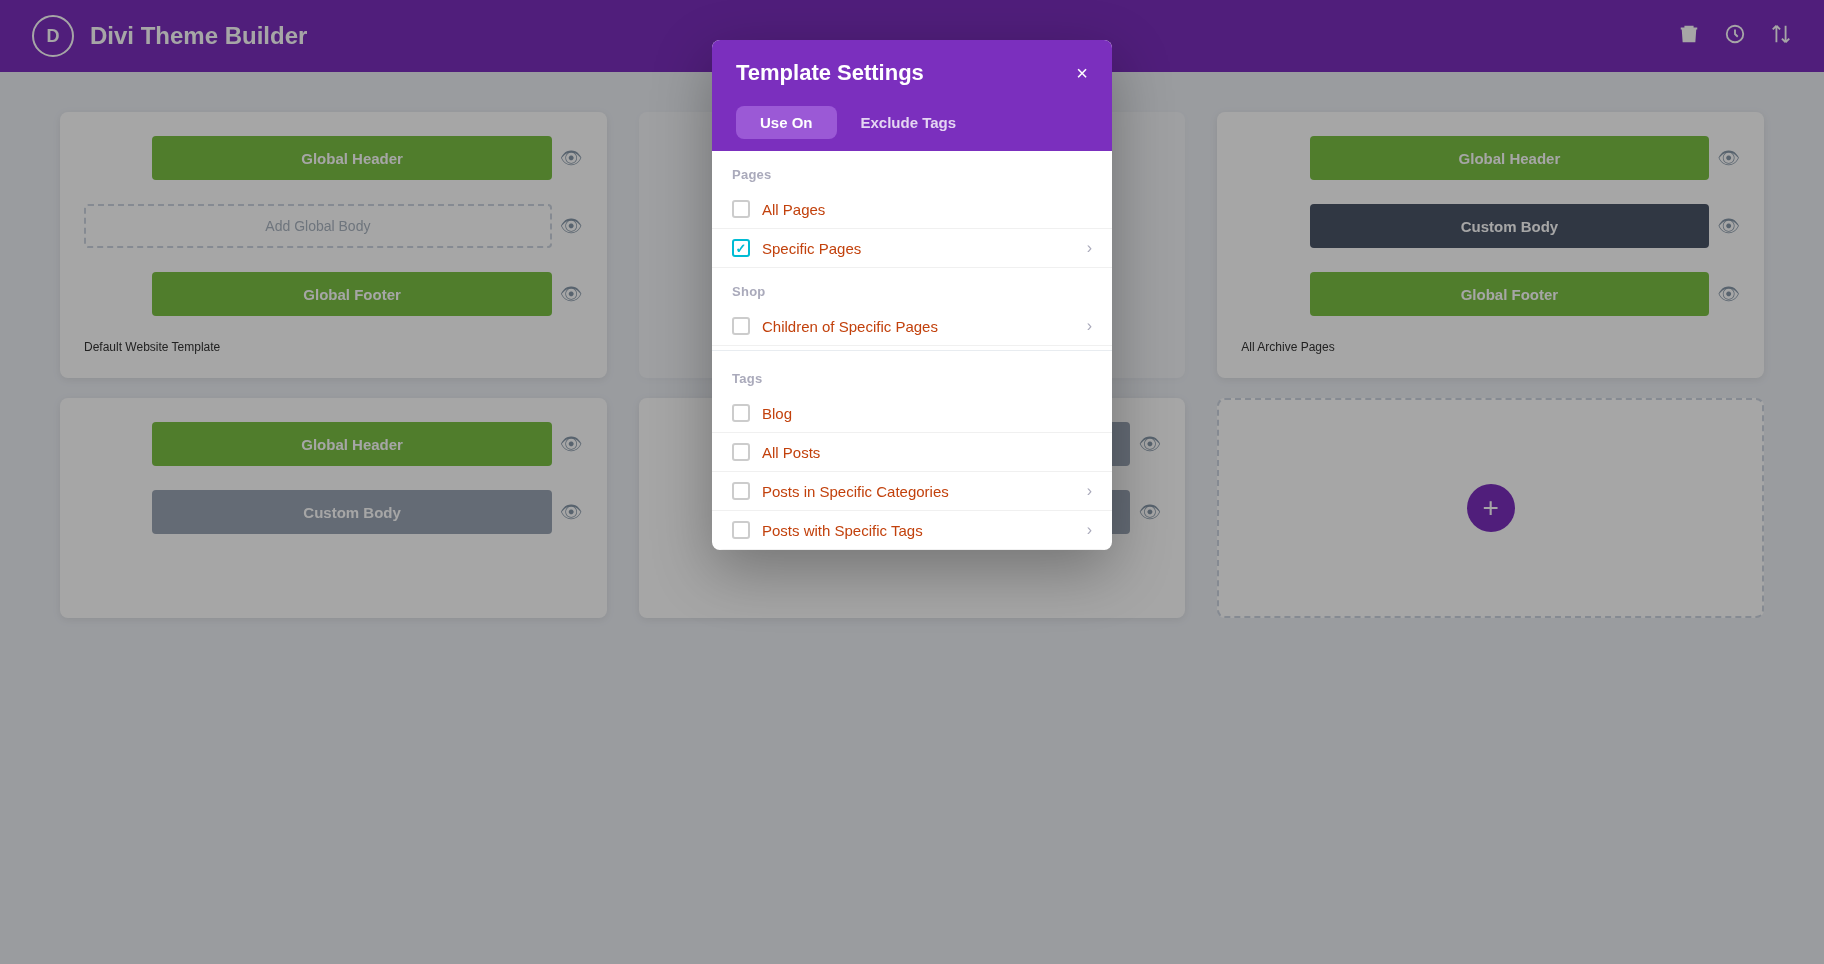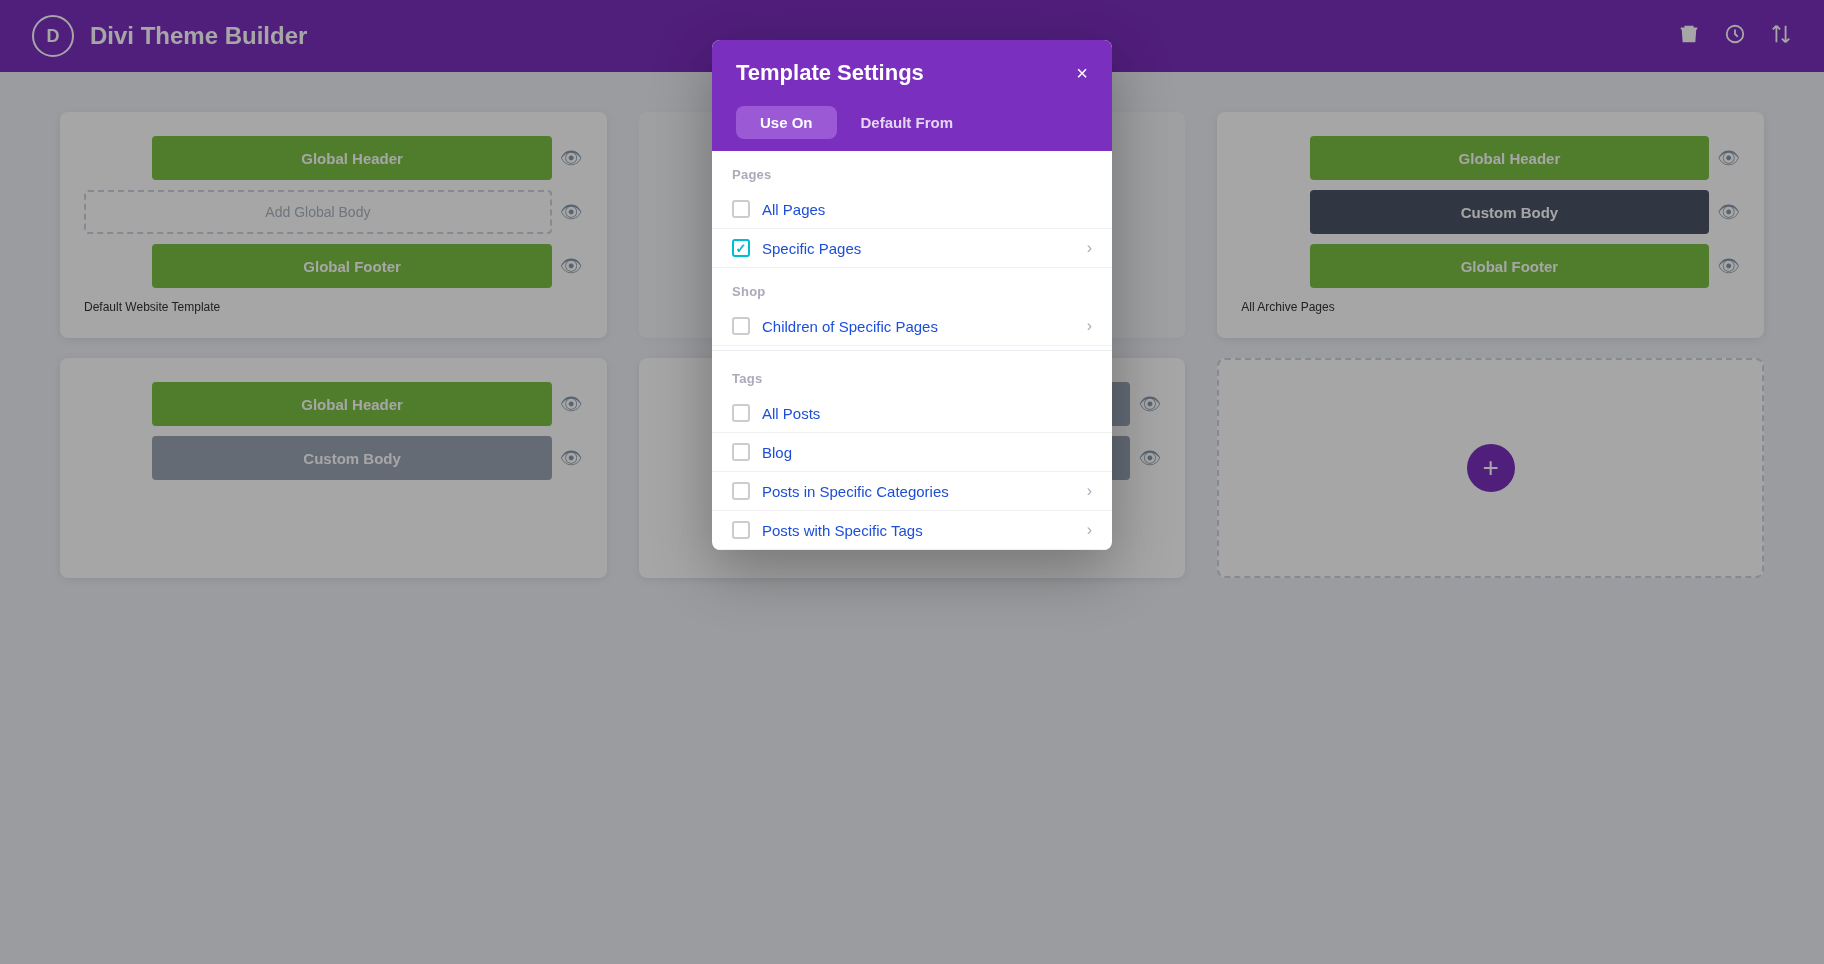--- a/index.html
+++ b/index.html
@@ -75,21 +75,21 @@
       border-radius: 8px;
       padding: 24px;
       box-shadow: 0 2px 8px rgba(0,0,0,0.08);
       min-height: 220px;
     }
 
     
     .template-row {
       display: flex;
       align-items: center;
-      margin-bottom: 10px;
+      margin-bottom: 24px;
       gap: 8px;
     }
     .template-row-bar {
       flex: 1;
       height: 44px;
       border-radius: 4px;
       display: flex;
       align-items: center;
       justify-content: center;
       color: white;
@@ -273,21 +273,21 @@
     .checkbox.checked::after {
       content: '✓';
       color: #00bcd4;
       font-size: 13px;
       font-weight: bold;
     }
 
     .menu-item-label {
       flex: 1;
       font-size: 15px;
-      color: #1d4ed8;
+      color: #c2410c;
     }
     .menu-item-arrow {
       color: #aab;
       font-size: 16px;
     }
 
     .menu-divider {
       height: 1px;
       background: #e8ecf0;
       margin: 4px 0;
@@ -453,21 +453,21 @@
   <div class="modal-overlay">
     <div class="modal">
 
       <div class="modal-header">
         <span class="modal-title">Template Settings</span>
         <button class="modal-close">×</button>
       </div>
 
       <div class="modal-tabs">
         <div class="tab active">Use On</div>
-        <div class="tab">Default From</div>
+        <div class="tab">Exclude Tags</div>
       </div>
 
       <div class="modal-body">
 
         <div class="section-label">Pages</div>
 
         <div class="menu-item">
           <div class="checkbox"></div>
           <span class="menu-item-label">All Pages</span>
         </div>
@@ -486,26 +486,26 @@
           <span class="menu-item-label">Children of Specific Pages</span>
           <span class="menu-item-arrow">›</span>
         </div>
 
         <div class="menu-divider"></div>
 
         <div class="section-label">Tags</div>
 
         <div class="menu-item">
           <div class="checkbox"></div>
+          <span class="menu-item-label">Blog</span>
+        </div>
+
+        <div class="menu-item">
+          <div class="checkbox"></div>
           <span class="menu-item-label">All Posts</span>
-        </div>
-
-        <div class="menu-item">
-          <div class="checkbox"></div>
-          <span class="menu-item-label">Blog</span>
         </div>
 
         <div class="menu-item">
           <div class="checkbox"></div>
           <span class="menu-item-label">Posts in Specific Categories</span>
           <span class="menu-item-arrow">›</span>
         </div>
 
         <div class="menu-item">
           <div class="checkbox"></div>

